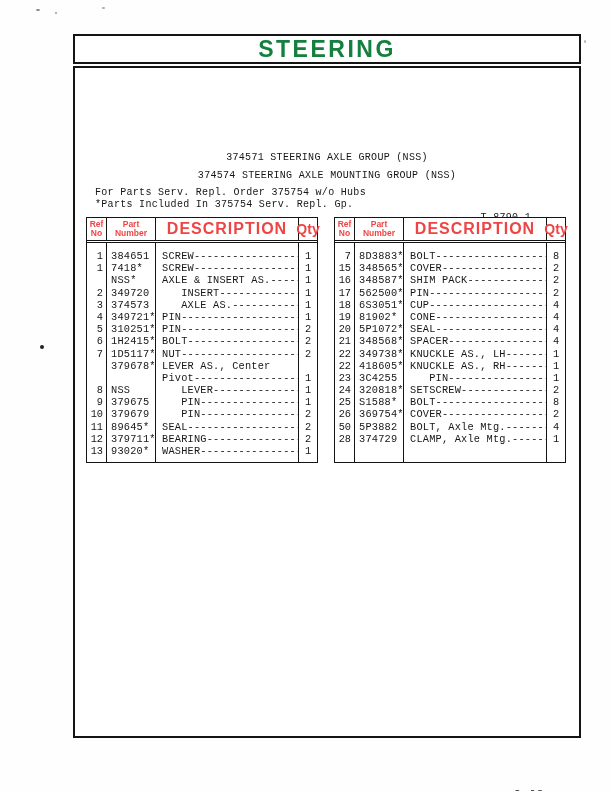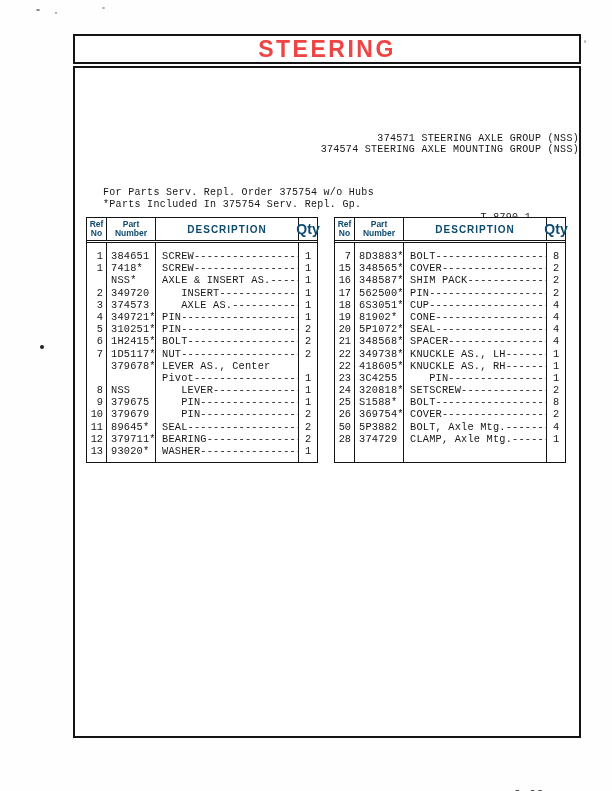--- a/index.html
+++ b/index.html
@@ -4,52 +4,52 @@
 <style>
   html,body{margin:0;padding:0;background:#ffffff;}
   .page{position:relative;width:612px;height:791px;background:#fefefe;overflow:hidden;
         font-family:"Liberation Mono","DejaVu Sans Mono",monospace;color:#161616;}
 
   
   .title-box{position:absolute;left:73px;top:34px;width:508px;height:30px;
              border:2px solid #141414;box-sizing:border-box;
              display:flex;align-items:center;justify-content:center;background:#fff;}
   .title-box .title{font-family:"Liberation Sans","DejaVu Sans",sans-serif;
-             font-weight:700;font-size:23px;letter-spacing:2.5px;color:#ef4444;}
+             font-weight:700;font-size:23px;letter-spacing:2.5px;color:#15803d;}
 
   
   .content-box{position:absolute;left:73px;top:66px;width:508px;height:672px;
              border:2px solid #141414;box-sizing:border-box;background:#fff;}
 
-  .group-lines{position:absolute;left:0;top:65px;width:100%;text-align:right;
-             font-size:10px;line-height:11px;letter-spacing:.3px;white-space:pre;}
-  .notes{position:absolute;left:28px;top:119px;font-size:10px;line-height:12.3px;
+  .group-lines{position:absolute;left:0;top:81px;width:100%;text-align:center;
+             font-size:10px;line-height:18px;letter-spacing:.3px;white-space:pre;}
+  .notes{position:absolute;left:20px;top:119px;font-size:10px;line-height:12.3px;
              letter-spacing:.3px;white-space:pre;}
   .drawing-ref{position:absolute;right:48px;top:144px;font-size:10px;letter-spacing:.3px;}
 
   
   .ptable{position:absolute;top:149px;width:232px;height:246px;
           border:1.5px solid #141414;box-sizing:border-box;
           display:flex;flex-direction:column;background:#fff;}
   .ptable.left{left:11px;}
   .ptable.right{left:259px;}
 
   .thead{display:flex;height:22px;border-bottom:1.5px solid #141414;flex:none;
-         font-family:"Liberation Sans","DejaVu Sans",sans-serif;font-weight:700;color:#0c4a6e;}
+         font-family:"Liberation Sans","DejaVu Sans",sans-serif;font-weight:700;color:#ef4444;}
   .thead-gap{height:1px;flex:none;background:#fff;}
   .tbody{flex:1;display:flex;border-top:1.5px solid #141414;overflow:hidden;}
 
   .c-ref{width:20px;flex:none;border-right:1px solid #141414;box-sizing:border-box;}
   .c-part{width:49px;flex:none;border-right:1px solid #141414;box-sizing:border-box;}
   .c-desc{flex:1;border-right:1px solid #141414;box-sizing:border-box;overflow:hidden;}
   .c-qty{width:18px;flex:none;}
 
   .hc{display:flex;flex-direction:column;align-items:center;justify-content:center;}
   .hc-ref,.hc-part{font-size:8.5px;line-height:9px;}
-  .hc-desc{font-size:10px;letter-spacing:1px;}
+  .hc-desc{font-size:16px;letter-spacing:1px;}
   .hc-qty{font-size:14px;}
 
   .tcol{padding-top:7px;font-size:10.3px;}
   .cell-line{height:12.2px;line-height:12.2px;white-space:pre;overflow:hidden;}
   .tcol.a-ref .cell-line{text-align:right;padding-right:3px;}
   .tcol.a-part .cell-line{padding-left:4px;letter-spacing:.2px;}
   .tcol.a-desc .cell-line{padding-left:6px;letter-spacing:.2px;}
   .tcol.a-qty .cell-line{text-align:center;}
 
   .page-number{position:absolute;left:514px;top:788px;font-size:11px;letter-spacing:1px;}

